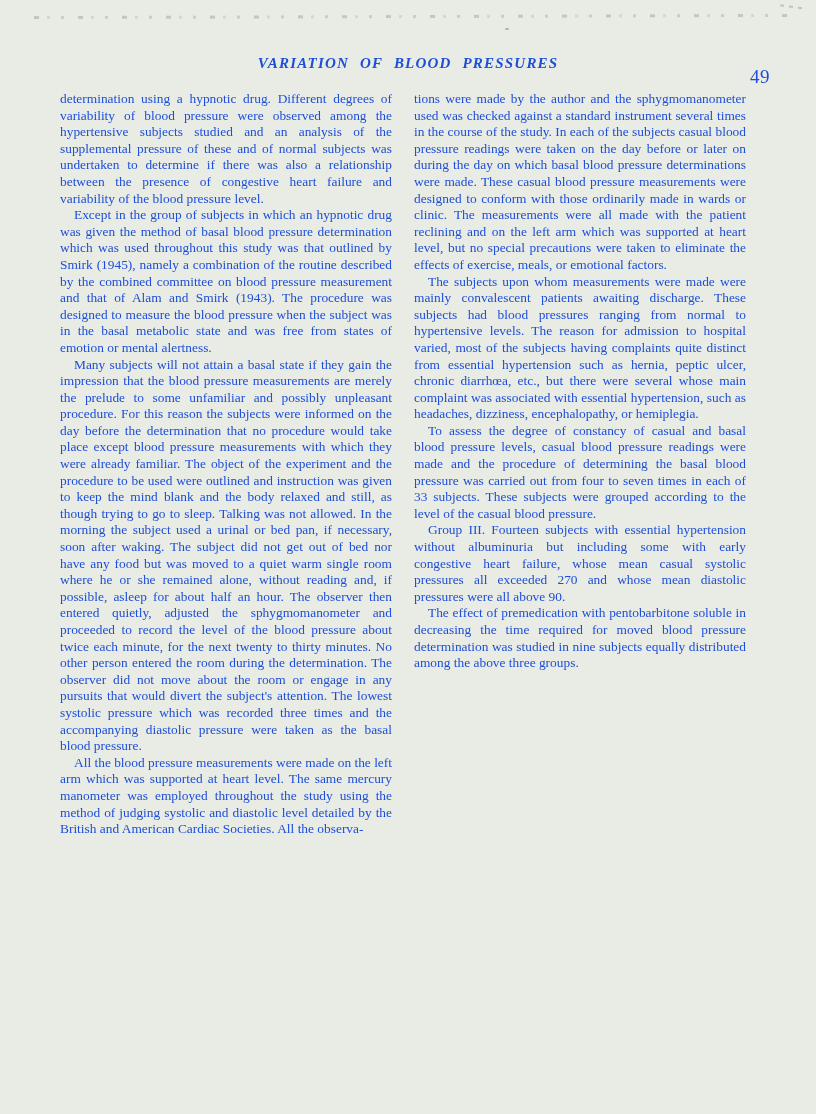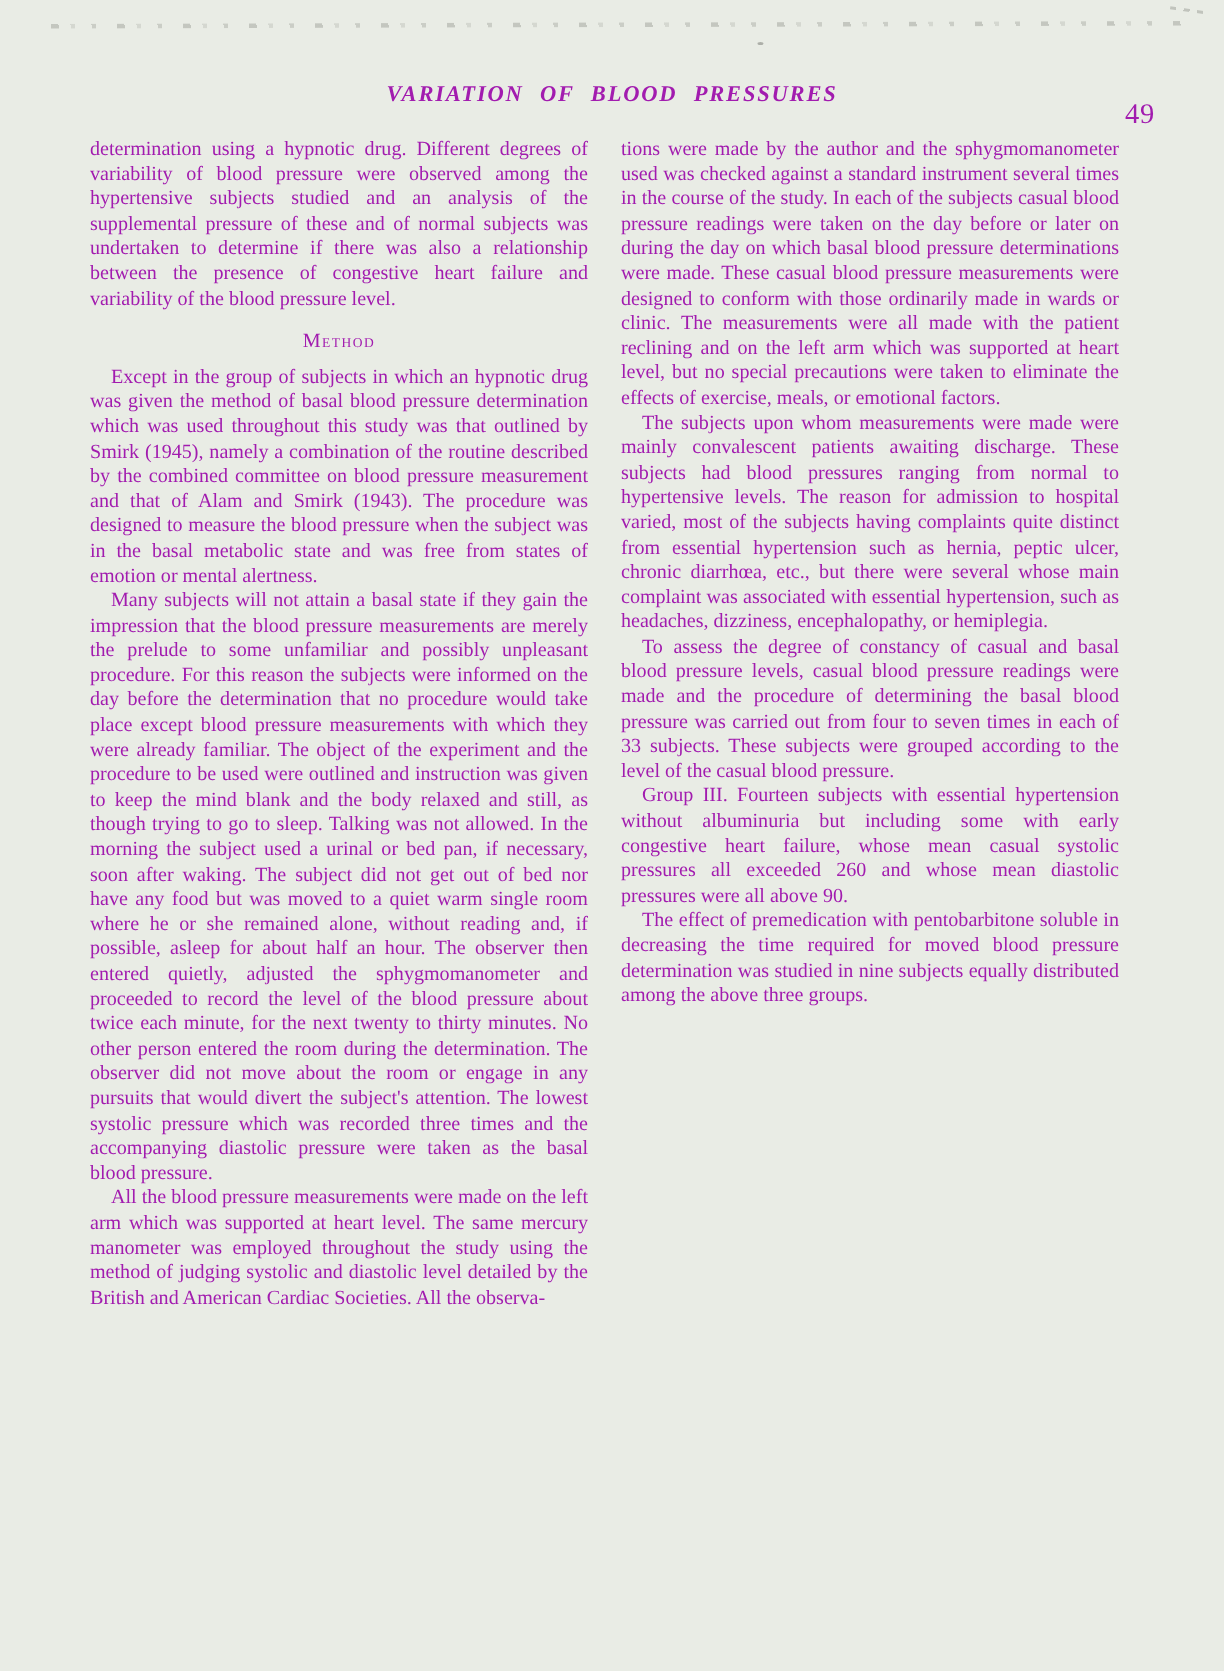--- a/index.html
+++ b/index.html
@@ -6,21 +6,21 @@
   body {
     background: #d8dbd4;
     font-family: "Liberation Serif", "DejaVu Serif", serif;
   }
   .page {
     position: relative;
     width: 816px;
     height: 1114px;
     margin: 0 auto;
     background: #e9ece5;
-    color: #a21caf;
+    color: #1d4ed8;
     overflow: hidden;
     box-sizing: border-box;
   }
   
   .noise-top {
     position: absolute;
     left: 34px;
     right: 22px;
     top: 15px;
     height: 3px;
@@ -109,28 +109,27 @@
 
   <header class="page-header">
     <span class="title">VARIATION OF BLOOD PRESSURES</span>
     <span class="page-number">49</span>
   </header>
 
   <main class="content">
 
     <section class="col">
       <p class="no-indent">determination using a hypnotic drug.  Different degrees of variability of blood pressure were observed among the hypertensive subjects studied and an analysis of the supplemental pressure of these and of normal subjects was undertaken to determine if there was also a relationship between the presence of congestive heart failure and variability of the blood pressure level.</p>
-      <h2 class="section-heading">Method</h2>
       <p>Except in the group of subjects in which an hypnotic drug was given the method of basal blood pressure determination which was used throughout this study was that outlined by Smirk (1945), namely a combination of the routine described by the combined committee on blood pressure measurement and that of Alam and Smirk (1943).  The procedure was designed to measure the blood pressure when the subject was in the basal metabolic state and was free from states of emotion or mental alertness.</p>
       <p>Many subjects will not attain a basal state if they gain the impression that the blood pressure measurements are merely the prelude to some unfamiliar and possibly unpleasant procedure.  For this reason the subjects were informed on the day before the determination that no procedure would take place except blood pressure measurements with which they were already familiar.  The object of the experiment and the procedure to be used were outlined and instruction was given to keep the mind blank and the body relaxed and still, as though trying to go to sleep.  Talking was not allowed.  In the morning the subject used a urinal or bed pan, if necessary, soon after waking.  The subject did not get out of bed nor have any food but was moved to a quiet warm single room where he or she remained alone, without reading and, if possible, asleep for about half an hour.  The observer then entered quietly, adjusted the sphygmomanometer and proceeded to record the level of the blood pressure about twice each minute, for the next twenty to thirty minutes.  No other person entered the room during the determination.  The observer did not move about the room or engage in any pursuits that would divert the subject's attention.  The lowest systolic pressure which was recorded three times and the accompanying diastolic pressure were taken as the basal blood pressure.</p>
       <p>All the blood pressure measurements were made on the left arm which was supported at heart level.  The same mercury manometer was employed throughout the study using the method of judging systolic and diastolic level detailed by the British and American Cardiac Societies.  All the observa-</p>
     </section>
 
     <section class="col">
       <p class="no-indent">tions were made by the author and the sphygmomanometer used was checked against a standard instrument several times in the course of the study.  In each of the subjects casual blood pressure readings were taken on the day before or later on during the day on which basal blood pressure determinations were made.  These casual blood pressure measurements were designed to conform with those ordinarily made in wards or clinic.  The measurements were all made with the patient reclining and on the left arm which was supported at heart level, but no special precautions were taken to eliminate the effects of exercise, meals, or emotional factors.</p>
       <p>The subjects upon whom measurements were made were mainly convalescent patients awaiting discharge.  These subjects had blood pressures ranging from normal to hypertensive levels.  The reason for admission to hospital varied, most of the subjects having complaints quite distinct from essential hypertension such as hernia, peptic ulcer, chronic diarrhœa, etc., but there were several whose main complaint was associated with essential hypertension, such as headaches, dizziness, encephalopathy, or hemiplegia.</p>
       <p>To assess the degree of constancy of casual and basal blood pressure levels, casual blood pressure readings were made and the procedure of determining the basal blood pressure was carried out from four to seven times in each of 33 subjects.  These subjects were grouped according to the level of the casual blood pressure.</p>
-      <p>Group III.  Fourteen subjects with essential hypertension without albuminuria but including some with early congestive heart failure, whose mean casual systolic pressures all exceeded 260 and whose mean diastolic pressures were all above 90.</p>
+      <p>Group III.  Fourteen subjects with essential hypertension without albuminuria but including some with early congestive heart failure, whose mean casual systolic pressures all exceeded 270 and whose mean diastolic pressures were all above 90.</p>
       <p>The effect of premedication with pentobarbitone soluble in decreasing the time required for moved blood pressure determination was studied in nine subjects equally distributed among the above three groups.</p>
     </section>
 
   </main>
 </div>
 
 </body></html>

